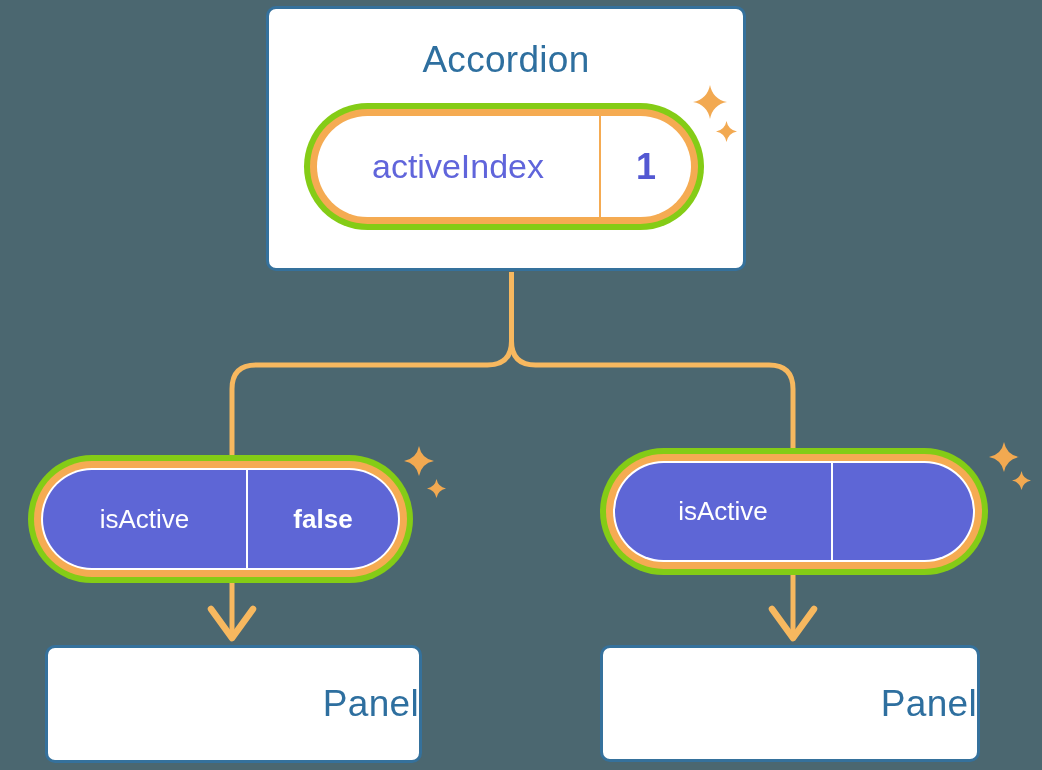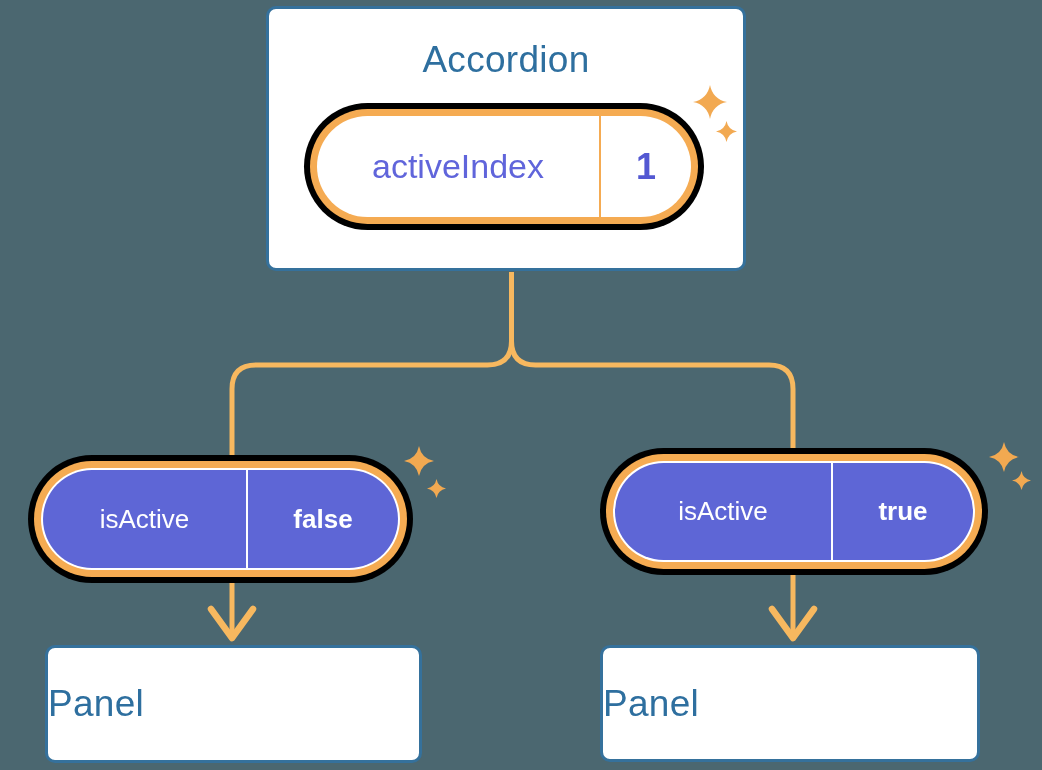--- a/index.html
+++ b/index.html
@@ -30,35 +30,35 @@
     left: 0; right: 0;
     text-align: center;
     font-size: 37px;
     font-weight: 500;
     color: #2E6F9F;
     letter-spacing: 0.3px;
   }
   .panel-card {
     display: flex;
     align-items: center;
-    justify-content: flex-start;
+    justify-content: flex-end;
   }
 
   
   .wires {
     position: absolute;
     left: 0; top: 0;
     z-index: 1;
   }
 
   
   .pill-outer {
     position: absolute;
     border-radius: 999px;
-    background: #000000;   
+    background: #84cc16;   
     padding: 6px;
     box-sizing: border-box;
     z-index: 3;
   }
   .pill-ring {
     height: 100%;
     border-radius: 999px;
     background: #F5AB52;   
     padding: 7px;
     box-sizing: border-box;
@@ -143,23 +143,20 @@
   </div>
 
   <div class="pill-outer" style="left:600px; top:448px; width:388px; height:127px;">
     <div class="pill-ring">
       <div class="pill-white padded">
         <div class="pill-fill">
           <div class="seg" style="width:216px;">
             <span class="prop-label">isActive</span>
           </div>
           <div class="divider-white"></div>
-          <div class="seg" style="flex:1;">
-            <span class="prop-value">true</span>
-          </div>
         </div>
       </div>
     </div>
   </div>
 
   <div class="card panel-card" style="left:45px; top:645px; width:377px; height:118px;">
     <span class="card-title" style="position:static;">Panel</span>
   </div>
 
   <div class="card panel-card" style="left:600px; top:645px; width:380px; height:117px;">

